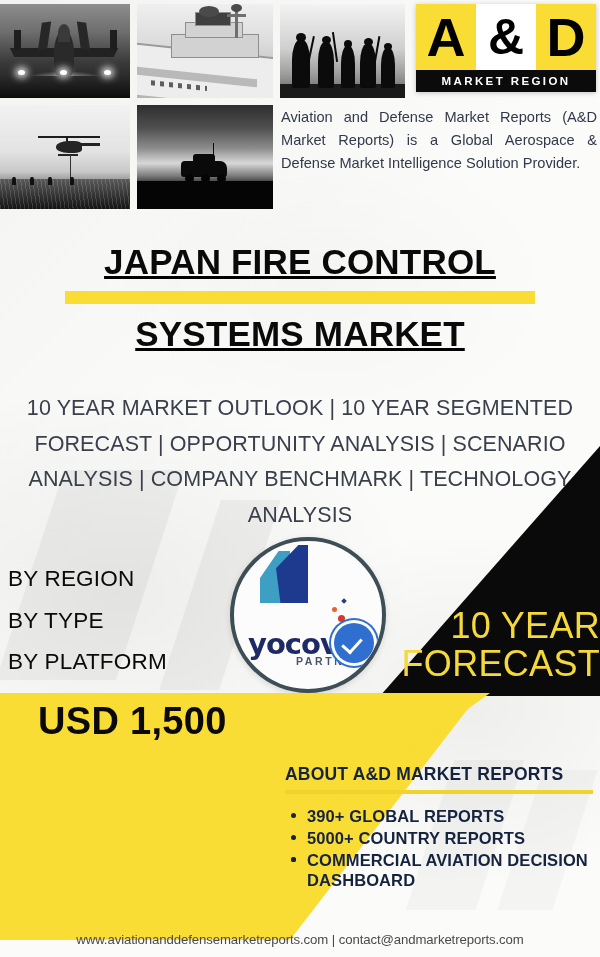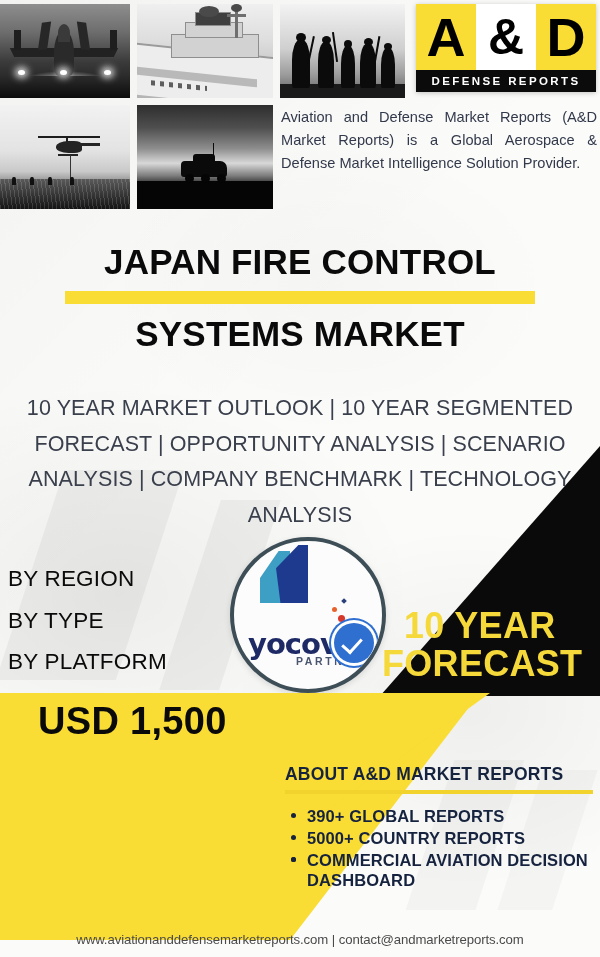--- a/index.html
+++ b/index.html
@@ -110,41 +110,41 @@
   .logo-d{background:#F9DC34;}
   .logo-bar{position:absolute;left:0;top:66px;width:180px;height:22px;background:#0b0b0b;
     display:flex;align-items:center;justify-content:center;}
   .logo-bar span{color:#fff;font-size:11.5px;font-weight:600;letter-spacing:2.4px;}
 
   
   .intro{position:absolute;left:281px;top:106px;width:316px;
     font-size:14.6px;line-height:1.56;color:#32394a;text-align:justify;}
 
   
-  .title-wrap{position:absolute;left:0;top:243px;width:600px;text-align:center;}
+  .title-wrap{position:absolute;left:0;top:243px;width:600px;text-align:center;text-decoration:underline;}
   .title-line{font-size:35px;font-weight:800;letter-spacing:.2px;color:#0a0a0a;line-height:1.06;}
   .title-rule{width:470px;height:13px;background:#F9DC34;margin:11px auto 11px;}
 
   
   .subtitle{position:absolute;left:20px;top:391px;width:560px;text-align:center;
     font-size:21.5px;line-height:1.66;color:#3a3f4c;font-weight:400;letter-spacing:.1px;}
 
   
   .black-wedge{position:absolute;left:380px;top:446px;width:220px;height:250px;
     background:#0a0a0a;clip-path:polygon(100% 0, 100% 100%, 0 100%);}
   
   .yellow-band{position:absolute;left:0;top:693px;width:600px;height:247px;
     background:#F9DC34;
     clip-path:polygon(0 0, 335px 0, 480px 0, 290px 247px, 0 247px);}
   .yellow-band-top{position:absolute;left:0;top:693px;width:490px;height:130px;
     background:#F9DC34;clip-path:polygon(0 0, 100% 0, 63% 100%, 0 100%);}
 
   
-  .forecast{position:absolute;left:404px;top:607px;width:196px;text-align:left;
-    color:#F5D93A;font-weight:700;font-size:36px;line-height:1.06;letter-spacing:.3px;}
+  .forecast{position:absolute;left:404px;top:607px;width:196px;text-align:right;
+    color:#F5D93A;font-weight:400;font-size:36px;line-height:1.06;letter-spacing:.3px;}
   .forecast .f2{margin-left:-22px;}
 
   
   .by-list{position:absolute;left:8px;top:558px;width:250px;
     font-size:22.5px;font-weight:400;color:#0a0a0a;line-height:1.85;letter-spacing:.2px;}
 
   
   .badge{position:absolute;left:230px;top:537px;width:148px;height:148px;border-radius:50%;
     background:#fcfcfc;border:4px solid #3e4e57;overflow:hidden;
     box-shadow:0 2px 6px rgba(0,0,0,.12);}
@@ -268,21 +268,21 @@
     </div>
   </div>
 
   <div class="logo">
     <div class="logo-letters">
       <div class="logo-cell logo-a">A</div>
       <div class="logo-cell logo-amp">&amp;</div>
       <div class="logo-cell logo-d">D</div>
     </div>
     <div class="logo-bar">
-      <span>DEFENSE REPORTS</span>
+      <span>MARKET REGION</span>
     </div>
   </div>
 
   <div class="intro">Aviation and Defense Market Reports (A&amp;D Market Reports) is a Global Aerospace &amp; Defense Market Intelligence Solution Provider.</div>
 
   <div class="title-wrap">
     <div class="title-line">JAPAN FIRE CONTROL</div>
     <div class="title-rule"></div>
     <div class="title-line">SYSTEMS MARKET</div>
   </div>

